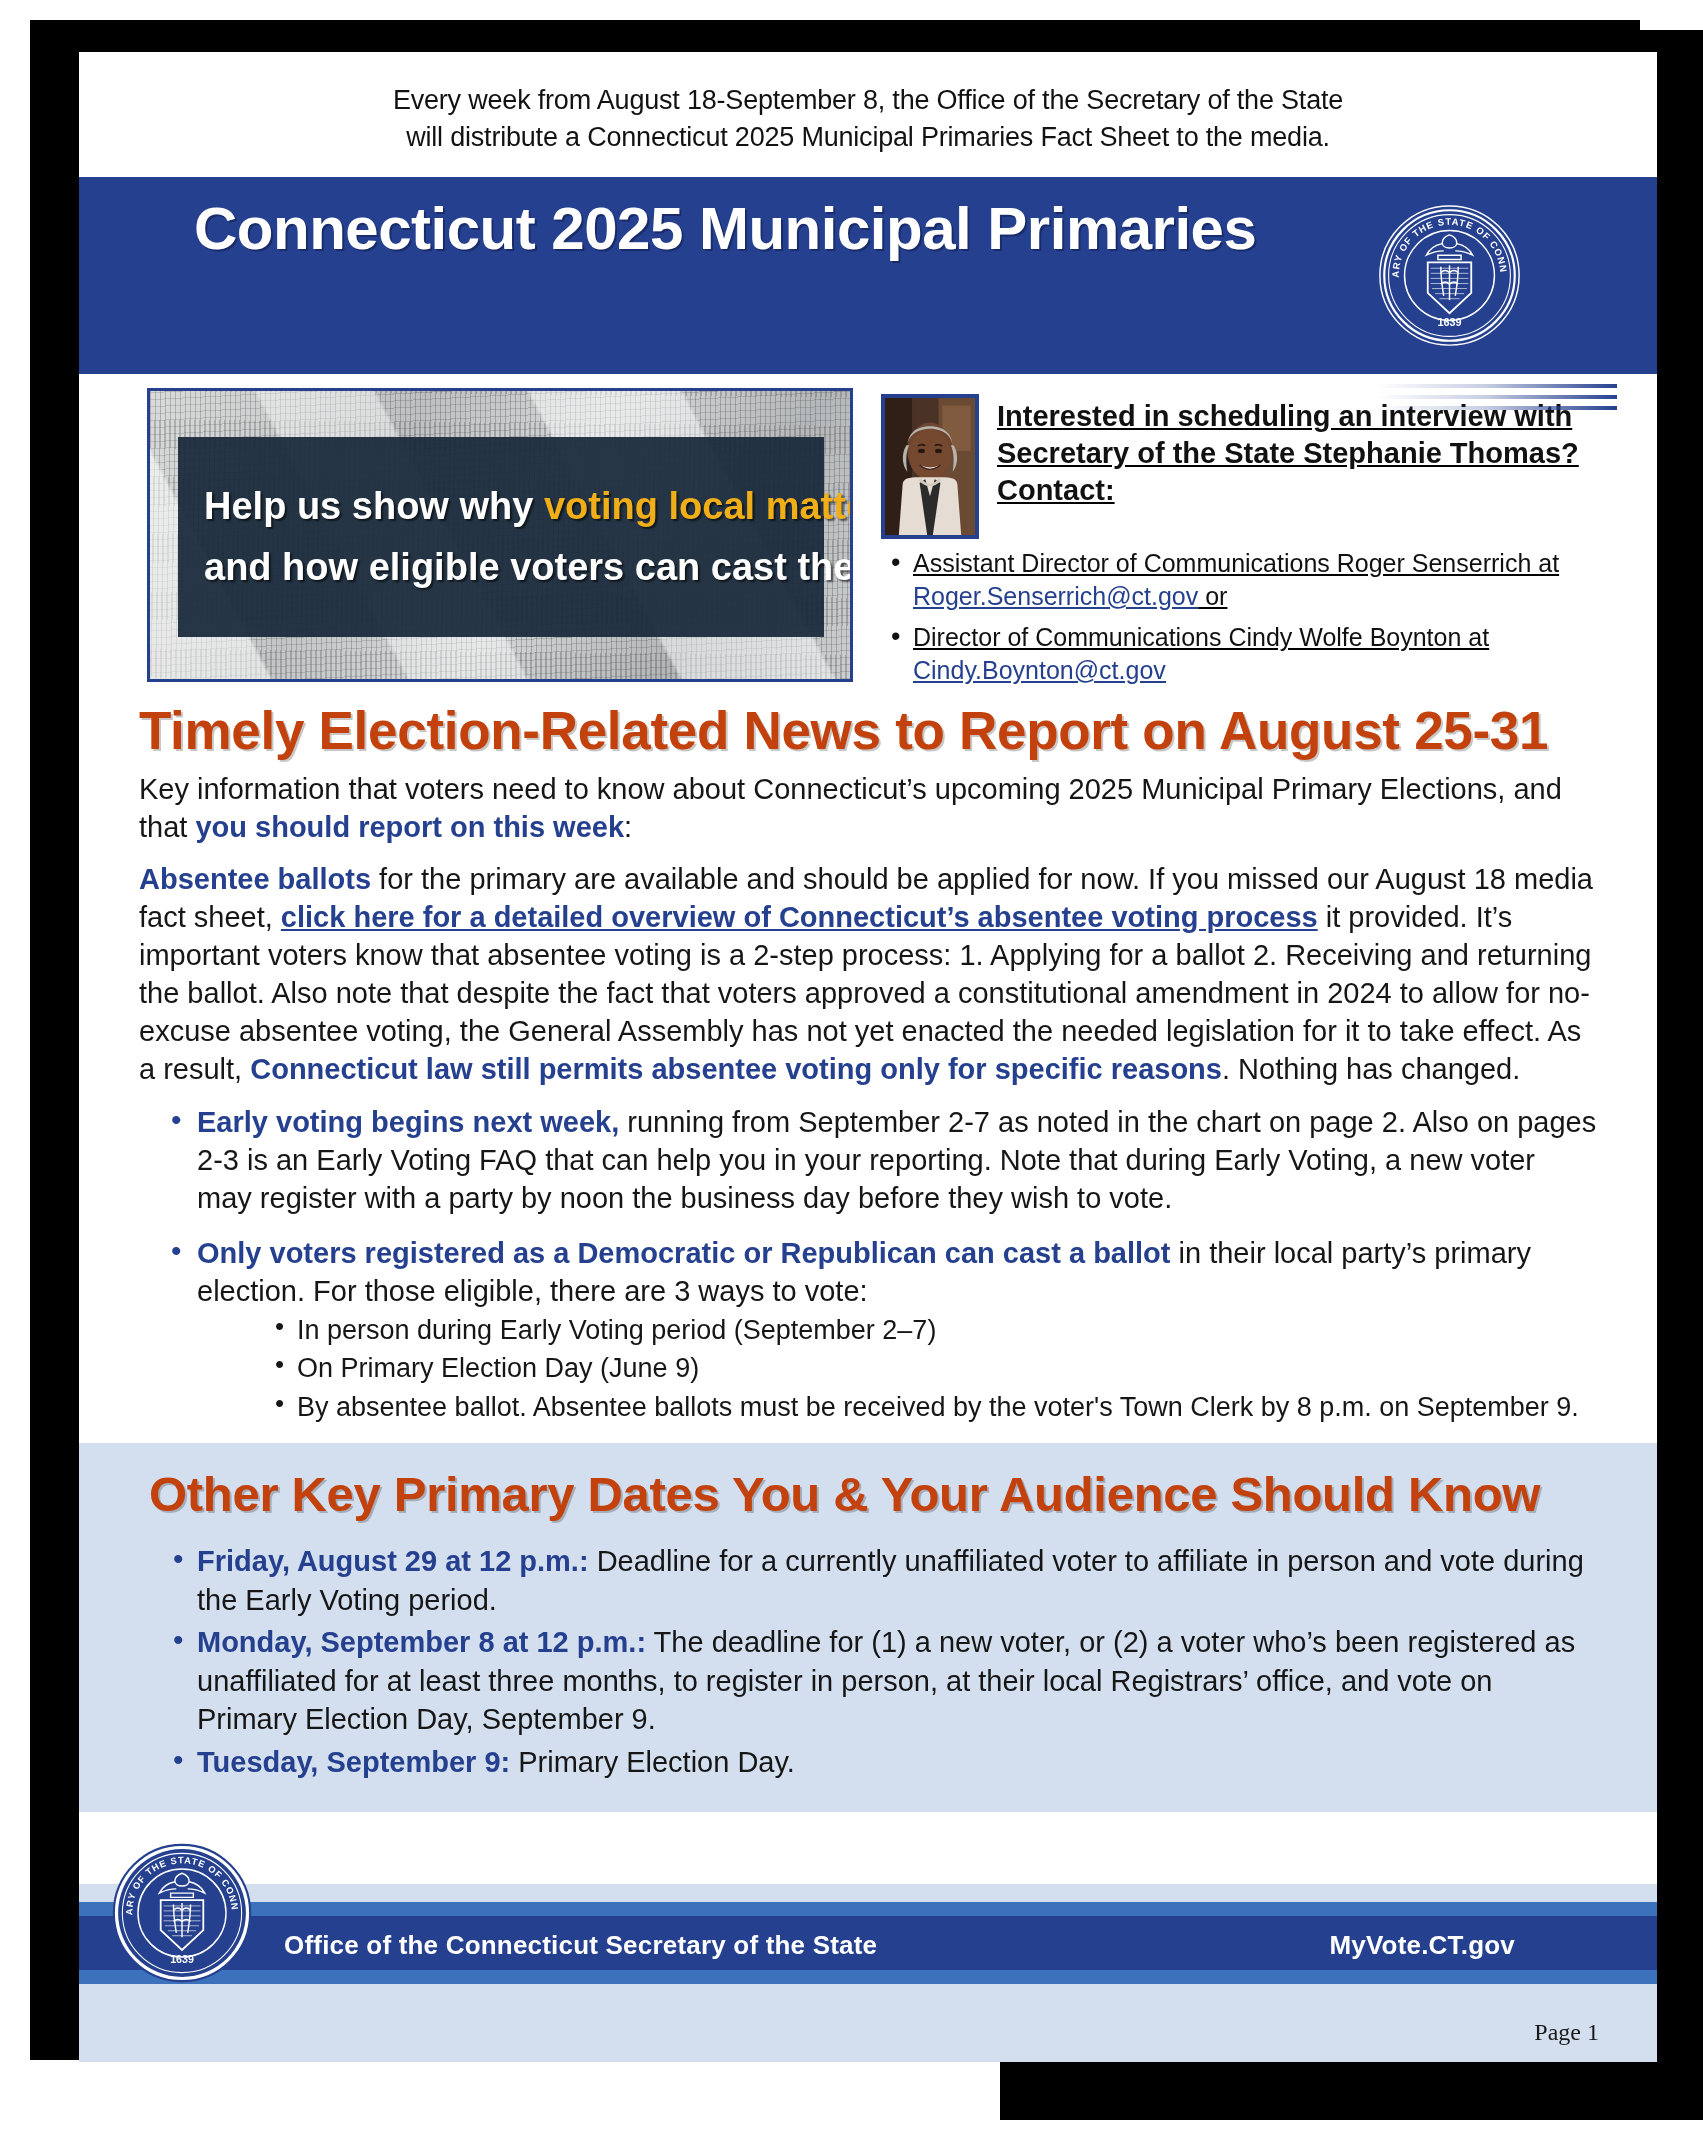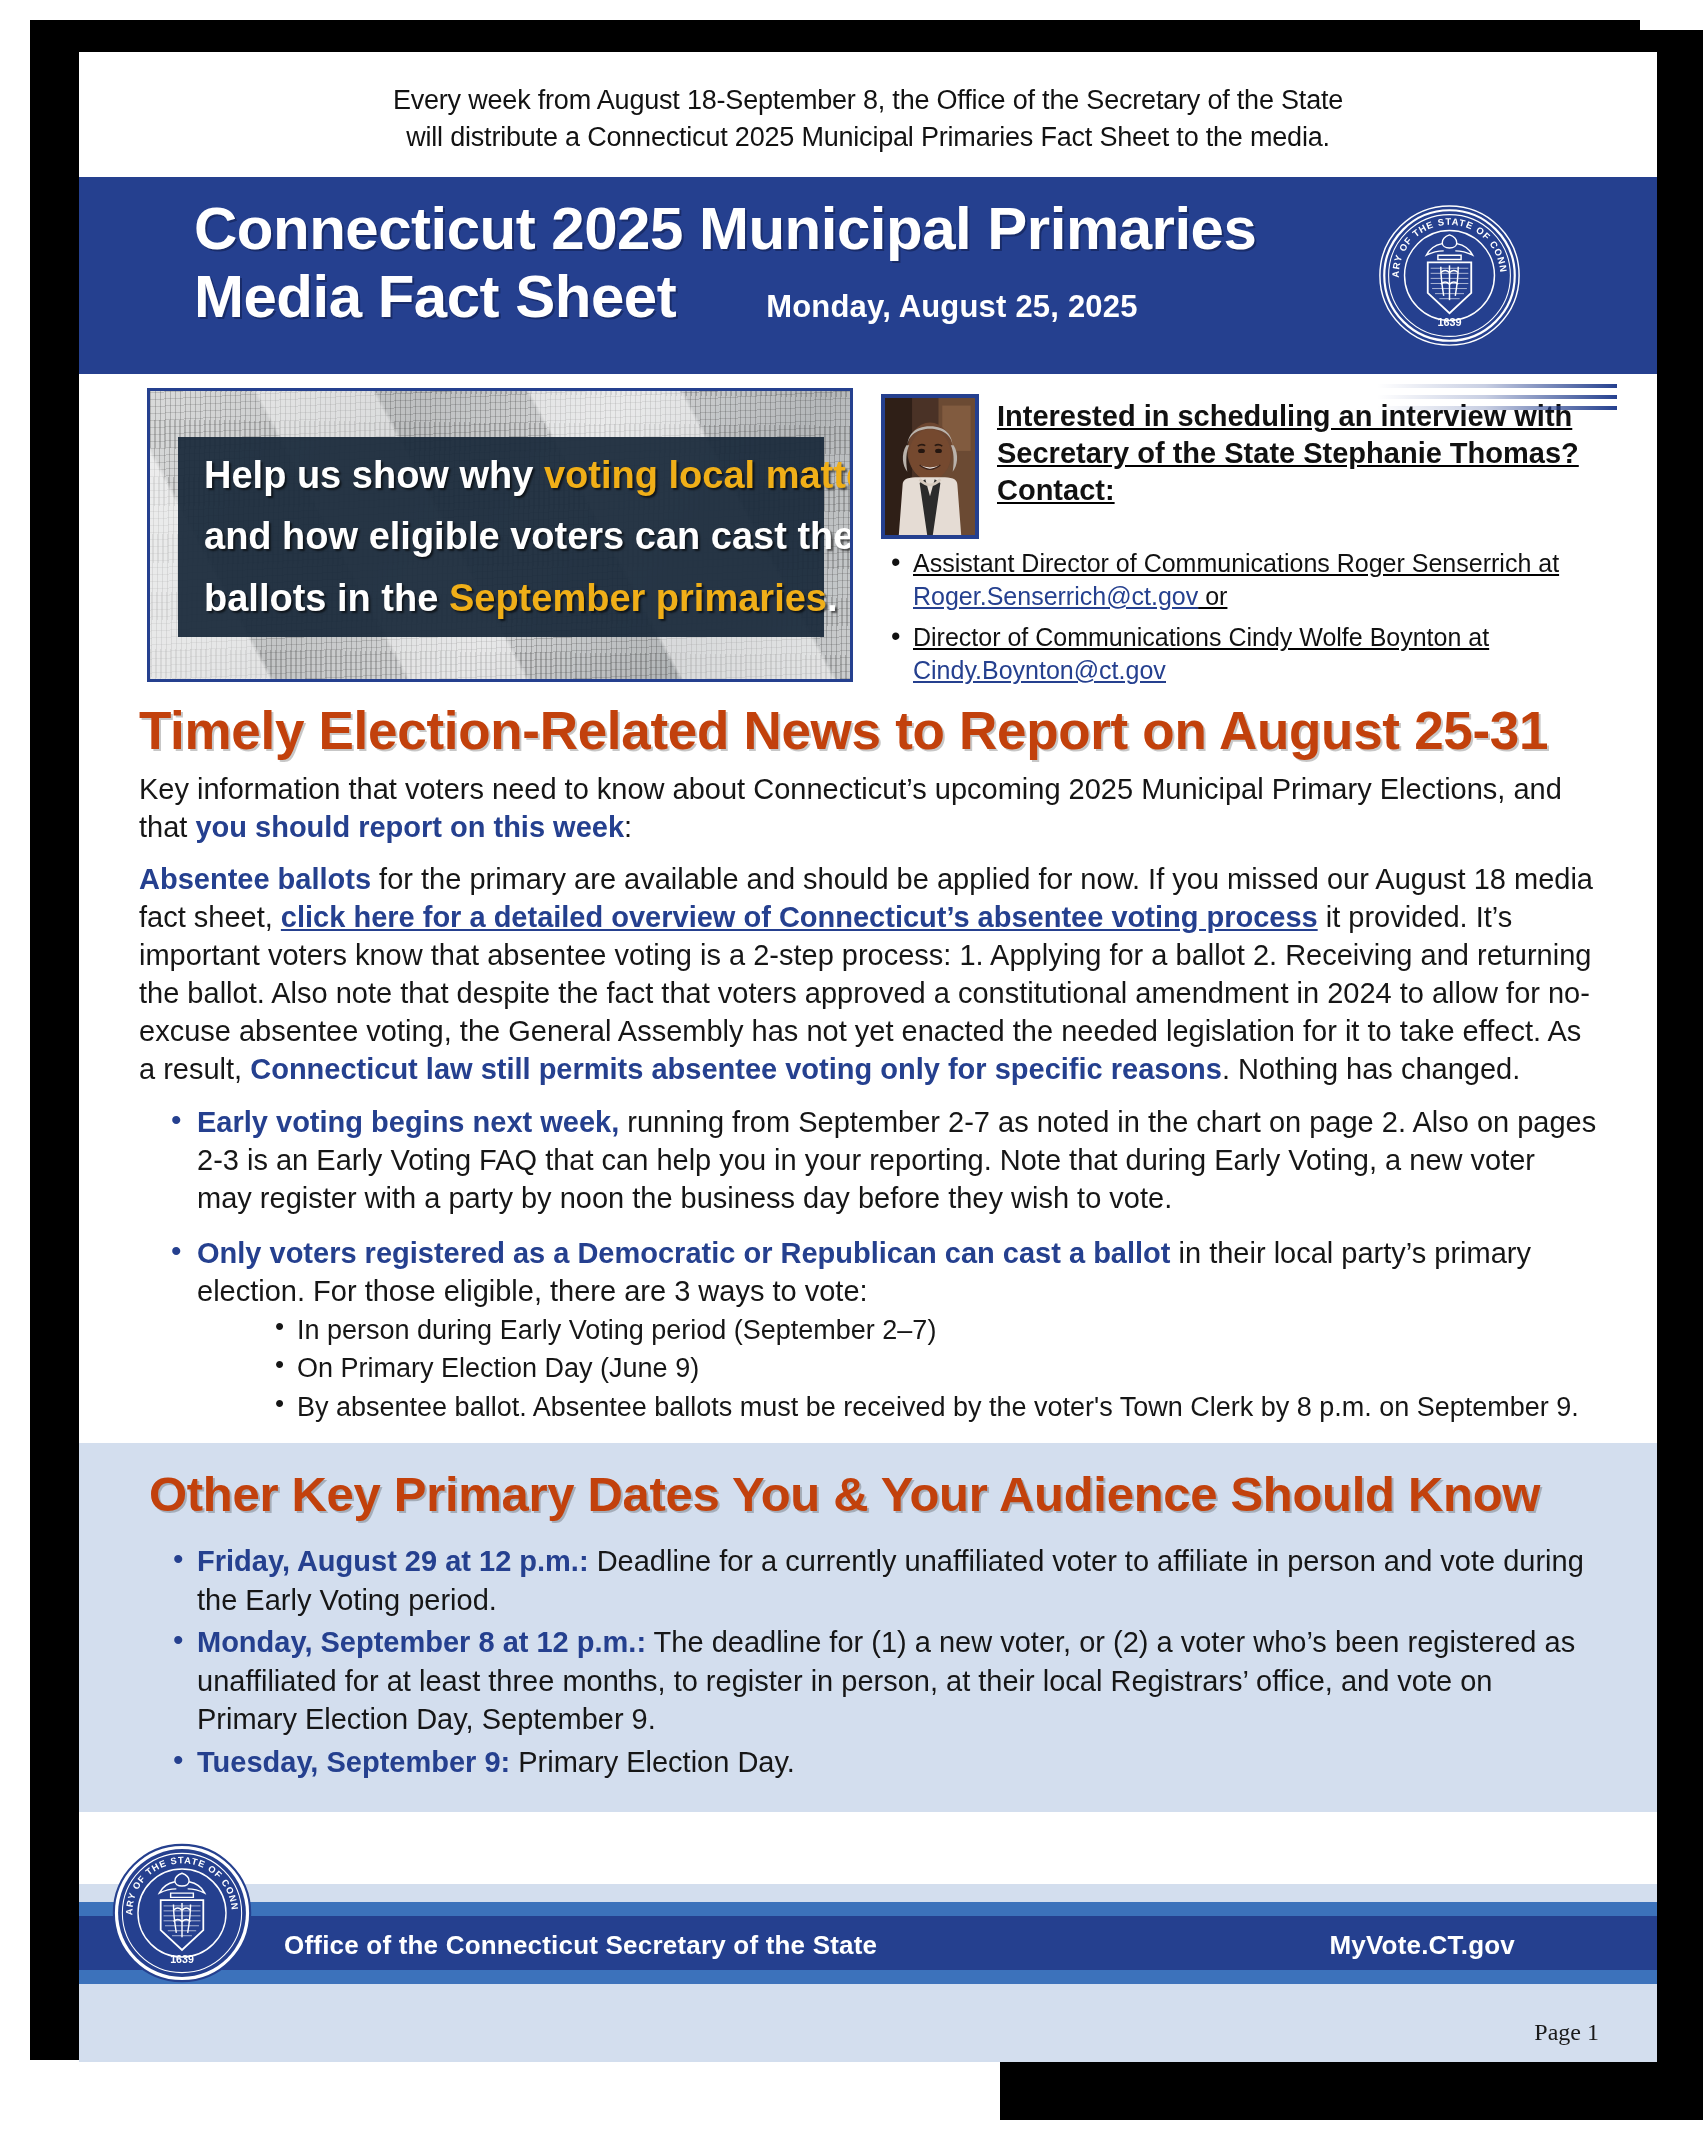--- a/index.html
+++ b/index.html
@@ -388,24 +388,20 @@
 <div id="page">
 
   <div class="intro">
     <div>Every week from August 18-September 8, the Office of the Secretary of the State</div>
     <div>will distribute a Connecticut 2025 Municipal Primaries Fact Sheet to the media.</div>
   </div>
 
   <div id="header">
     <div id="header-inner">
       <div class="hdr-title">Connecticut 2025 Municipal Primaries</div>
-      <div class="hdr-row2">
-        <div class="hdr-title">Media Fact Sheet</div>
-        <div class="hdr-date">Monday, August 25, 2025</div>
-      </div>
     </div>
     <div id="header-seal">
       <svg class="seal-svg" viewBox="0 0 200 200" aria-hidden="true">
         <defs>
           <path id="arcTopH" d="M 30,100 A 70,70 0 0 1 170,100"></path>
           <path id="arcBotH" d="M 38,100 A 62,62 0 0 0 162,100"></path>
         </defs>
         <circle cx="100" cy="100" r="96" fill="none" stroke="#ffffff" stroke-width="2"></circle>
         <circle cx="100" cy="100" r="90" fill="none" stroke="#ffffff" stroke-width="3"></circle>
         <circle cx="100" cy="100" r="84" fill="none" stroke="#ffffff" stroke-width="1.5"></circle>
@@ -444,21 +440,20 @@
   </div>
 
   <div id="midrow">
 
     <div id="promo">
       <div class="newsprint"></div>
       <div class="promo-overlay"></div>
       <div class="promo-text">
         <div class="promo-line"><span>Help us show why </span><span class="hl">voting local matters</span></div>
         <div class="promo-line">and how eligible voters can cast their</div>
-        <div class="promo-line"><span>ballots in the </span><span class="hl">September primaries</span><span>.</span></div>
       </div>
     </div>
 
     <div id="contact">
       <div id="deco-lines">
         <div></div>
           <div></div>
           <div></div>
       </div>
       <div id="contact-top">

